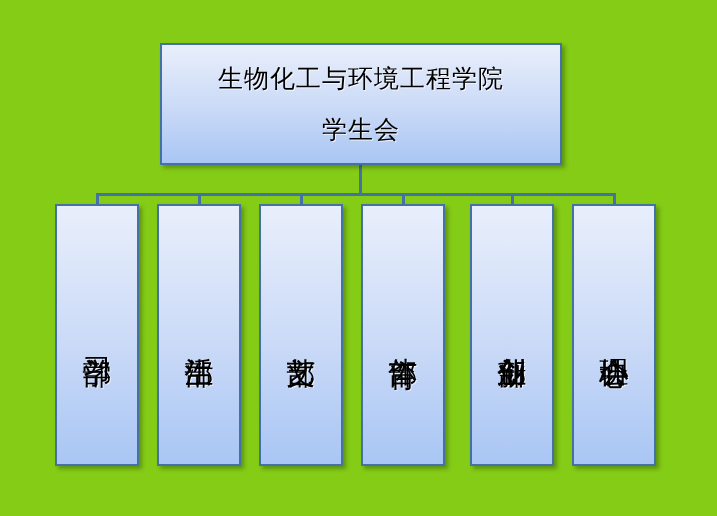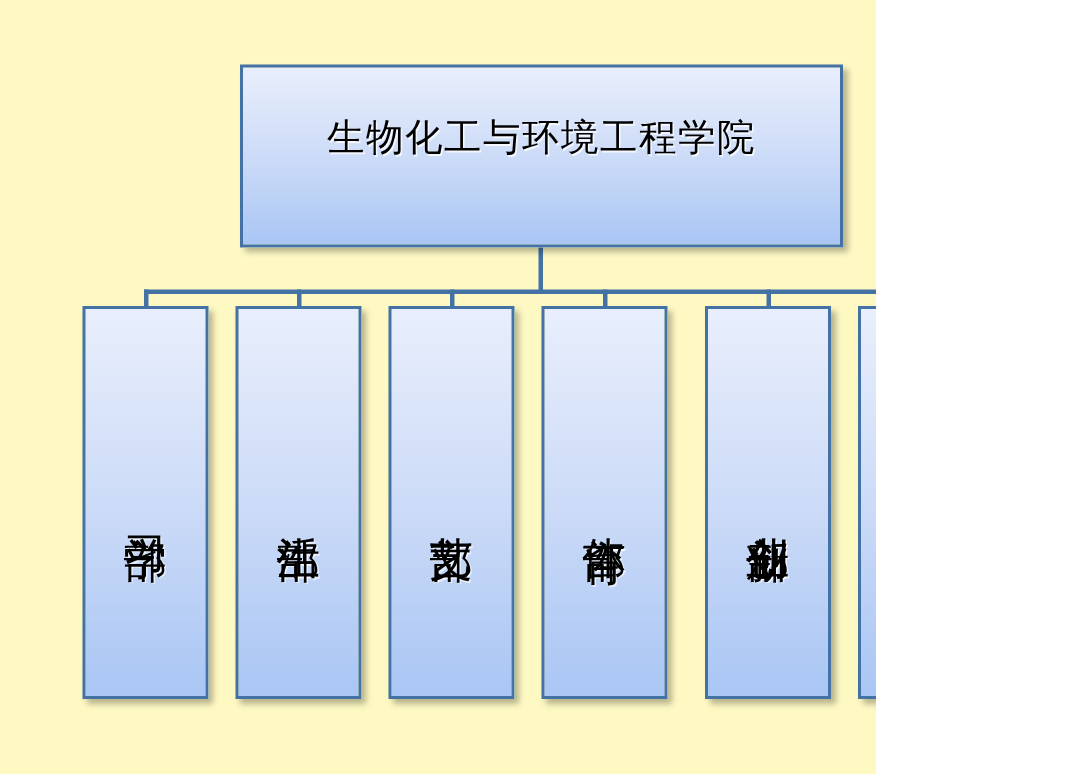--- a/index.html
+++ b/index.html
@@ -2,23 +2,23 @@
 <html><head>
 <meta charset="utf-8">
 <style>
   html, body {
     margin: 0;
     padding: 0;
     background: #ffffff;
   }
   #canvas {
     position: relative;
-    width: 584px;
+    width: 717px;
     height: 516px;
-    background: #fef9c3;
+    background: #84cc16;
     overflow: hidden;
     font-family: "DejaVu Serif", "Liberation Serif", serif;
   }
 
   
   .connector {
     position: absolute;
     background: #4472a4;
   }
 
@@ -91,20 +91,21 @@
 
   <div class="connector" style="left:96px; top:193px; width:3px; height:13px;"></div>
   <div class="connector" style="left:198px; top:193px; width:3px; height:13px;"></div>
   <div class="connector" style="left:300px; top:193px; width:3px; height:13px;"></div>
   <div class="connector" style="left:402px; top:193px; width:3px; height:13px;"></div>
   <div class="connector" style="left:511px; top:193px; width:3px; height:13px;"></div>
   <div class="connector" style="left:613px; top:193px; width:3px; height:13px;"></div>
 
   <div class="node" id="root-node">
     <div class="root-line line-1">生物化工与环境工程学院</div>
+    <div class="root-line line-2">学生会</div>
   </div>
 
   <div class="node leaf leaf-0">
     <div class="vlabel">学习部</div>
   </div>
 
   <div class="node leaf leaf-1">
     <div class="vlabel">生活部</div>
   </div>
 

